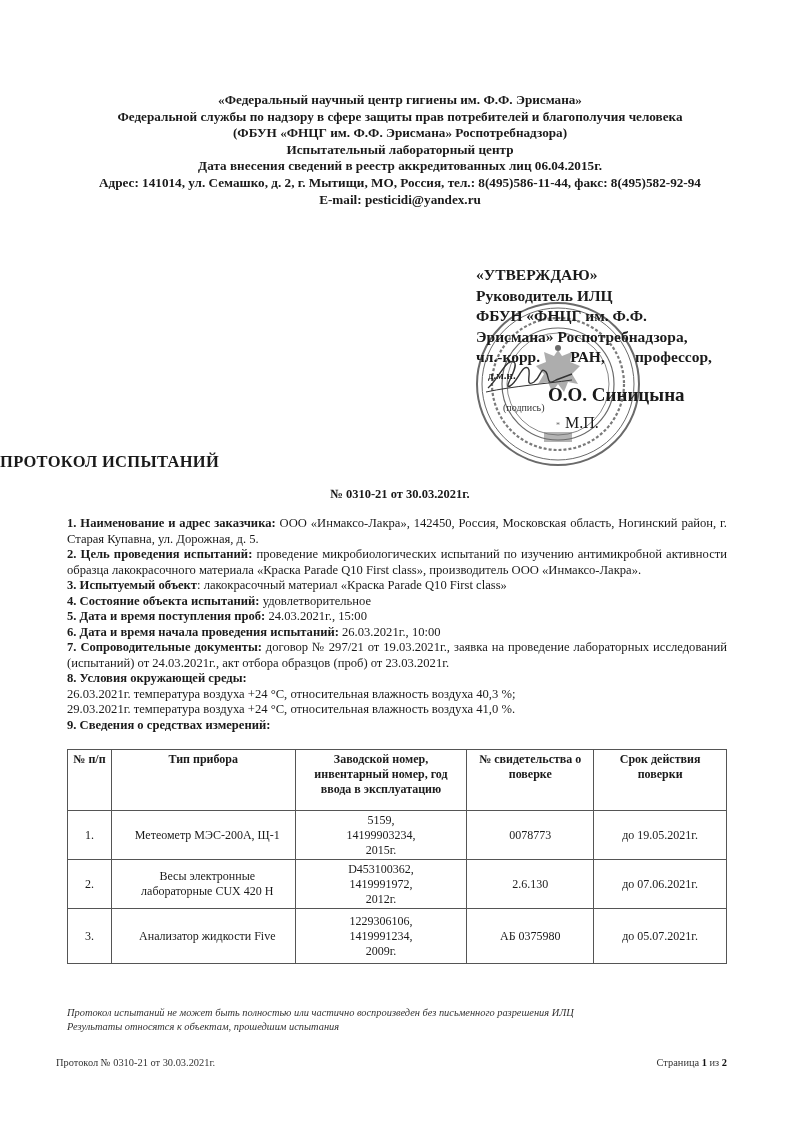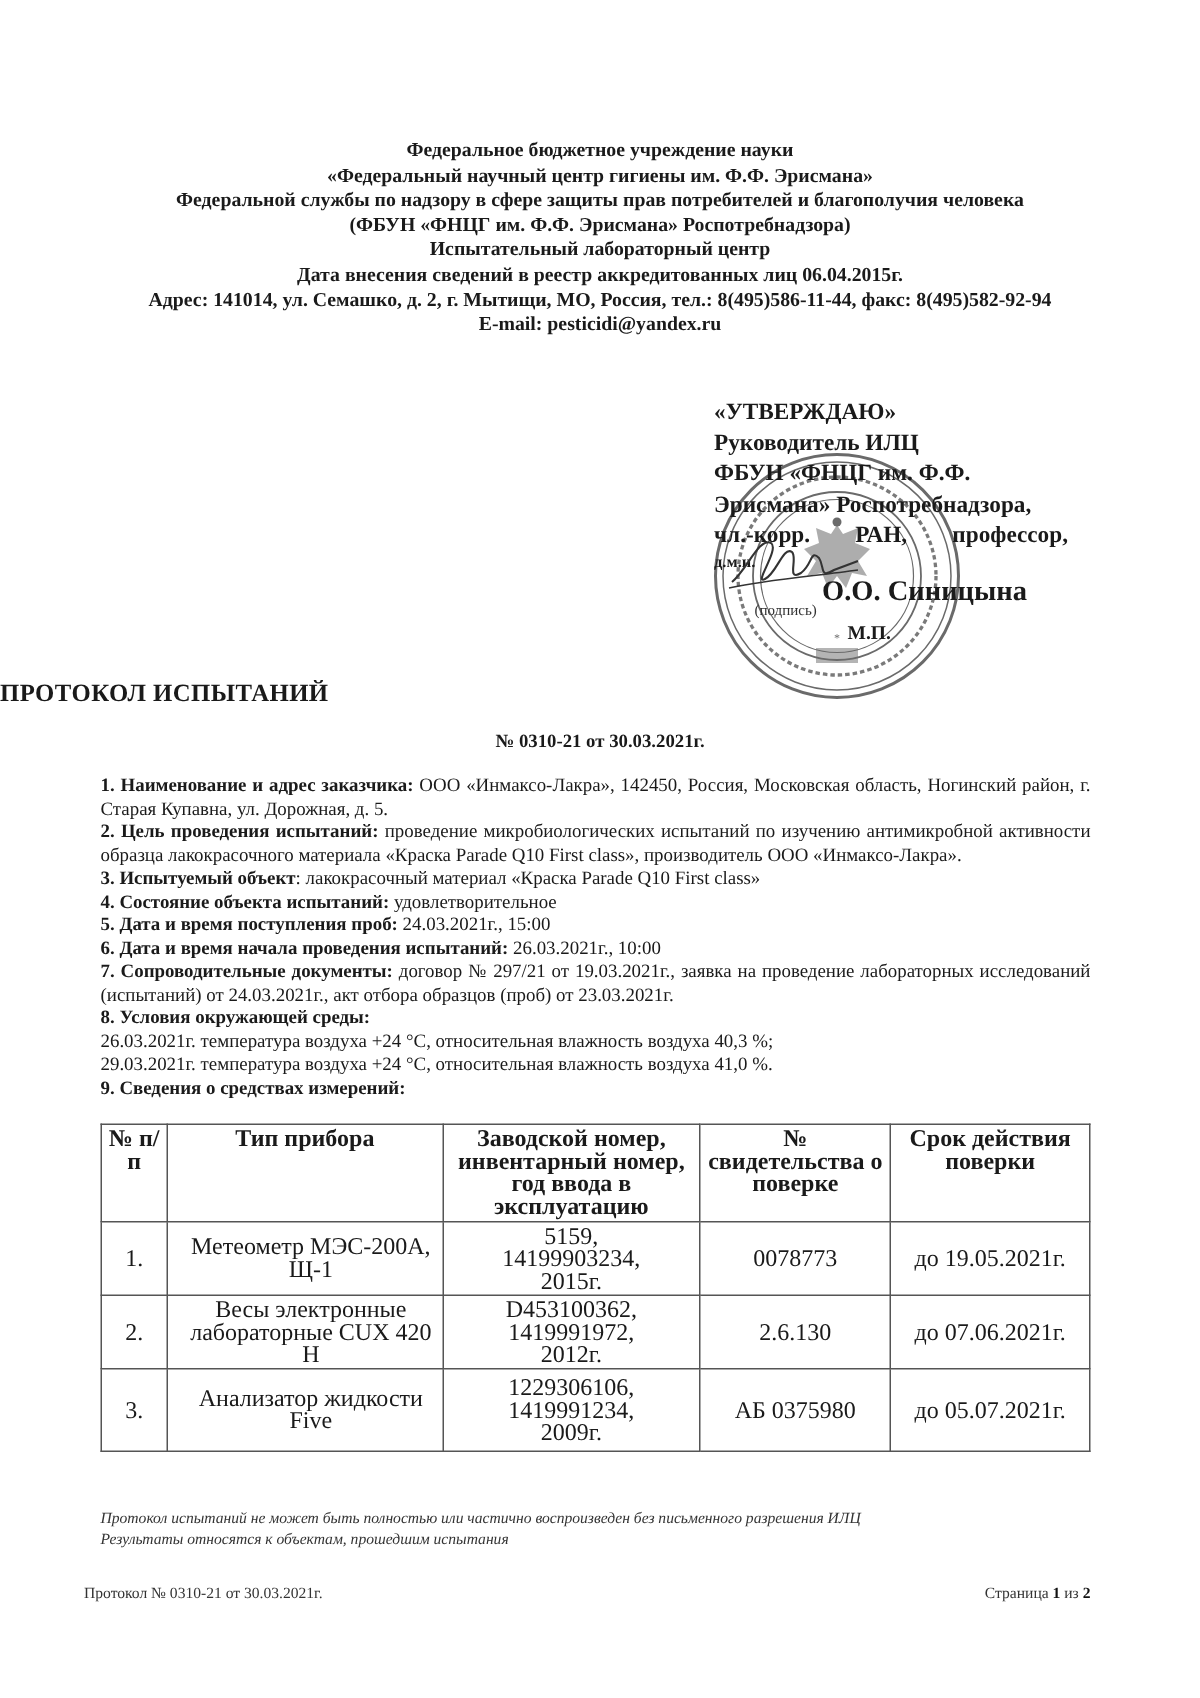--- a/index.html
+++ b/index.html
@@ -6,57 +6,56 @@
   html, body { width: 800px; height: 1132px; background: #ffffff; overflow: hidden; }
   body { position: relative; font-family: "Liberation Serif", "DejaVu Serif", serif; color: #1a1a1a; }
 
   .header { position: absolute; top: 92px; left: 60px; width: 680px; text-align: center;
             font-weight: bold; font-size: 13.2px; line-height: 16.6px; }
   .header div { white-space: nowrap; }
 
   .approve { position: absolute; top: 265px; left: 476px; width: 240px;
              font-weight: bold; font-size: 15.5px; line-height: 20.5px; z-index: 2; }
   .approve .line { white-space: nowrap; }
-  .approve .small { font-size: 11px; line-height: 14px; }
+  .approve .small { font-size: 11px; line-height: 14px; margin-left: 12px; }
   .approve .justify { text-align: justify; text-align-last: justify; width: 236px; }
   .sign-row { position: absolute; top: 384px; left: 548px; font-weight: bold; font-size: 19px; z-index: 2; }
   .sign-label { position: absolute; top: 402px; left: 503px; font-size: 10px; z-index: 2; color: #333; }
-  .mp-label { position: absolute; top: 414px; left: 565px; font-size: 13px; font-weight: bold; z-index: 2; }
+  .mp-label { position: absolute; top: 414px; left: 565px; font-size: 16px; font-weight: normal; z-index: 2; }
 
   .stamp { position: absolute; left: 474px; top: 300px; width: 168px; height: 168px; z-index: 1; }
   .signature { position: absolute; left: 484px; top: 350px; width: 90px; height: 50px; z-index: 3; }
 
   .title { position: absolute; top: 452px; left: 0; width: 688px; text-align: left;
            font-weight: bold; font-size: 16.5px; letter-spacing: 0.3px; z-index: 2; }
   .subtitle { position: absolute; top: 487px; left: 0; width: 800px; text-align: center;
               font-weight: bold; font-size: 12.5px; }
 
   .body { position: absolute; top: 516px; left: 67px; width: 660px;
           font-size: 12.6px; line-height: 15.5px; }
   .para { text-align: justify; }
   .para b { font-weight: bold; }
 
   table.measures { position: absolute; top: 749px; left: 67px; width: 660px;
-                   border-collapse: collapse; font-size: 16px; line-height: 15px; }
+                   border-collapse: collapse; font-size: 12px; line-height: 15px; }
   table.measures th, table.measures td { border: 1px solid #555; vertical-align: middle; }
   table.measures th { font-weight: bold; vertical-align: top; text-align: center; padding: 2px 4px; height: 61px; }
   table.measures td { text-align: center; height: 49px; padding: 1px 4px; }
   table.measures td.type { text-align: center; padding-left: 12px; }
   table.measures tr.r3 td { height: 55px; }
 
   .notice { position: absolute; top: 1006px; left: 67px; font-style: italic; font-size: 10.4px; line-height: 14px; color: #333; }
   .footer-left { position: absolute; top: 1057px; left: 56px; font-size: 10.4px; color: #333; }
   .footer-right { position: absolute; top: 1057px; right: 73px; font-size: 10.4px; color: #333; }
   .footer-right b { color: #111; }
 </style>
 </head>
 <body>
 
 <div class="header">
-  <div>Федеральное бюджетное учреждение науки</div>
   <div>«Федеральный научный центр гигиены им. Ф.Ф. Эрисмана»</div>
   <div>Федеральной службы по надзору в сфере защиты прав потребителей и благополучия человека</div>
   <div>(ФБУН «ФНЦГ им. Ф.Ф. Эрисмана» Роспотребнадзора)</div>
   <div>Испытательный лабораторный центр</div>
   <div>Дата внесения сведений в реестр аккредитованных лиц 06.04.2015г.</div>
   <div>Адрес: 141014, ул. Семашко, д. 2, г. Мытищи, МО, Россия, тел.: 8(495)586-11-44, факс: 8(495)582-92-94</div>
   <div>E-mail: pesticidi@yandex.ru</div>
 </div>
 
 <svg class="stamp" viewBox="0 0 168 168">

